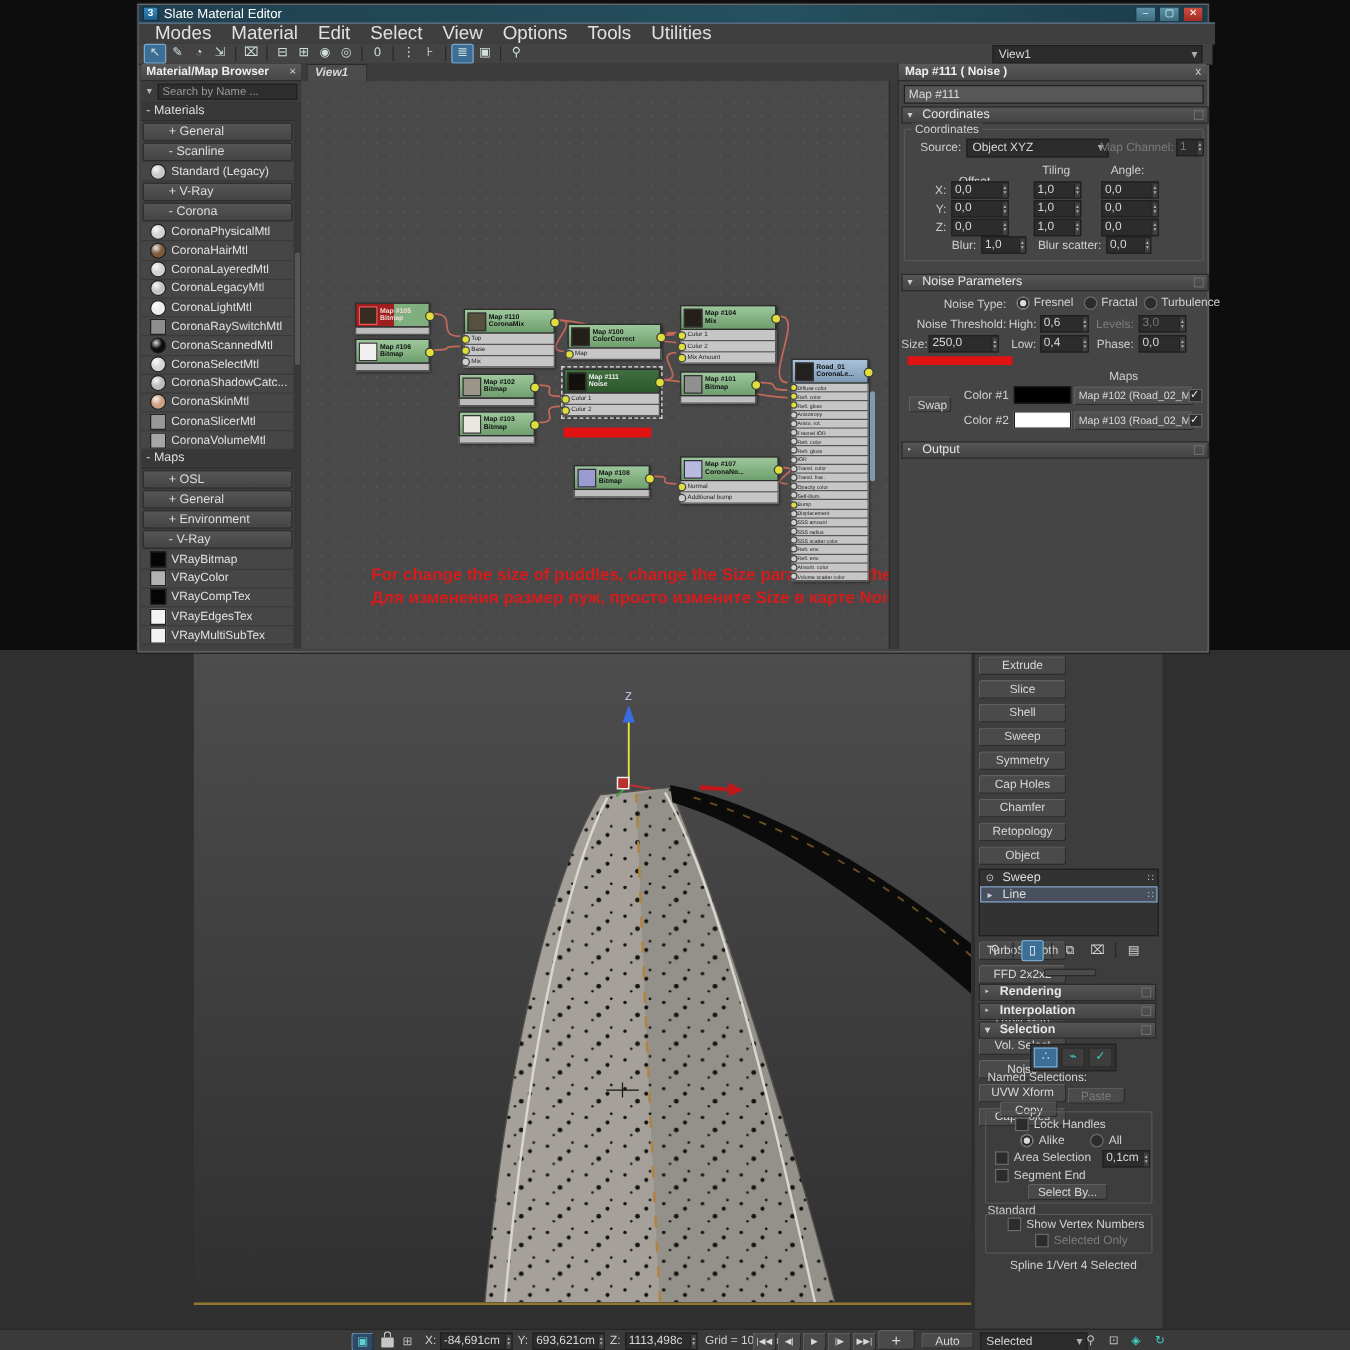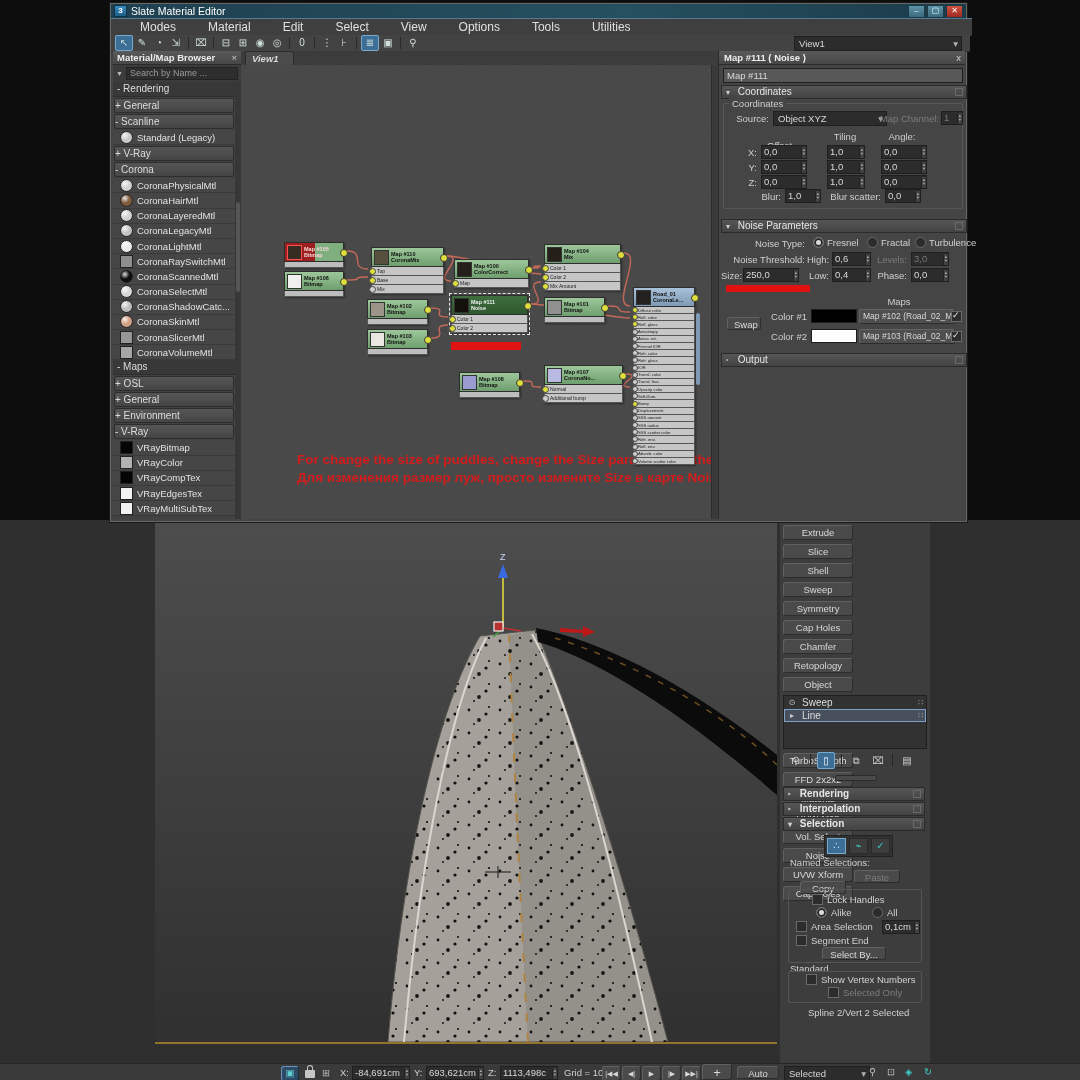--- a/index.html
+++ b/index.html
@@ -68,42 +68,42 @@
   .titlebar{position:absolute;left:0;top:0;width:100%;height:14px;
             background:linear-gradient(90deg,#1f4050,#25505f 60%,#1c3b49);display:flex;align-items:center;color:#fff;}
   .appicon{width:11px;height:10px;margin:0 4px 0 3px;background:linear-gradient(#3a8ec0,#1f5e86);border:1px solid #0d3248;
            color:#fff;font-size:8px;line-height:10px;text-align:center;font-weight:bold;}
   .wbtns{margin-left:auto;display:flex;gap:2px;padding-right:3px;}
   .wbtn{width:15px;height:11px;line-height:10px;text-align:center;font-size:8px;color:#dff;
         background:linear-gradient(#5e93a8,#3c6preparing78);background:linear-gradient(#5e93a8,#3c6a7d);border:1px solid #1c3b49;}
   .wbtn.close{background:linear-gradient(#d05040,#a02a20);color:#fff;}
   .menubar{position:absolute;left:0;top:14px;width:100%;height:16px;background:#3f3f3f;border-top:1px solid #5a7a93;
            border-bottom:1px solid #2e2e2e;display:flex;align-items:center;padding-left:6px;gap:2px;}
-  .menu-item{padding:0 7px;line-height:14px;color:#e0e0e0;font-size:12px;margin-left:16px;}
+  .menu-item{padding:0 7px;line-height:14px;color:#e0e0e0;font-size:15px;}
   .toolbarrow{position:absolute;left:0;top:31px;width:100%;height:16px;background:#434343;border-bottom:1px solid #2b2b2b;
               display:flex;align-items:center;padding-left:4px;gap:1px;}
   .tb-icon{width:16px;height:14px;line-height:14px;text-align:center;color:#cfe0d8;font-size:10px;}
   .tb-active{background:#3c6e96;border:1px solid #77aacd;border-radius:2px;}
   .tb-sep{width:1px;height:12px;background:#2a2a2a;margin:0 3px;}
   .viewdrop{position:absolute;right:8px;top:1px;width:168px;height:13px;}
   .drop{background:#2c2c2c;border:1px solid #1f1f1f;color:#d8d8d8;height:13px;line-height:13px;padding:0 4px;
         position:relative;font-size:9.5px;}
   .drop::after{content:"▾";position:absolute;right:3px;top:0;color:#b0b0b0;}
   
   .browser{position:absolute;left:2px;top:47px;width:128px;height:468px;background:#424242;border-right:1px solid #2a2a2a;overflow:hidden;}
   .bhdr{height:13px;background:linear-gradient(#5a5a5a,#464646);border-bottom:1px solid #2b2b2b;font-weight:bold;
         font-size:9.5px;line-height:13px;padding-left:4px;color:#eee;display:flex;}
   .bhdr .x{margin-left:auto;padding-right:4px;font-weight:normal;color:#ccc;}
   .bsearch{height:15px;display:flex;align-items:center;gap:3px;padding:1px 3px;background:#3c3c3c;border-bottom:1px solid #2b2b2b;}
   .bsearch .tri{color:#bbb;font-size:7px;}
   .bsearch .sf{flex:1;background:#2e2e2e;border:1px solid #222;color:#9a9a9a;height:11px;line-height:11px;padding:0 3px;font-size:9px;}
   .b-list{position:absolute;left:0;top:31px;right:6px;bottom:0;}
   .b-header{height:14px;line-height:14px;background:#383838;border-bottom:1px solid #2d2d2d;color:#ddd;padding-left:4px;font-size:10px;}
   .b-bar{height:13px;line-height:13px;margin:1px 1px;background:linear-gradient(#555,#454545);border:1px solid #2d2d2d;
-         border-radius:2px;color:#ddd;padding-left:0;font-size:10px;}
+         border-radius:2px;color:#ddd;padding-left:20px;font-size:10px;}
   .b-item{height:14.2px;display:flex;align-items:center;gap:4px;padding-left:7px;background:#464646;border-bottom:1px solid #3a3a3a;}
   .b-item-label{font-size:9.5px;color:#e2e2e2;white-space:nowrap;overflow:hidden;}
   .b-swatch{width:11px;height:11px;border:1px solid #222;flex:none;}
   .b-swatch.sphere{border-radius:50%;background-image:radial-gradient(circle at 35% 30%,rgba(255,255,255,.85),rgba(255,255,255,0) 45%);}
   .bscroll{position:absolute;right:0;top:31px;width:6px;bottom:0;background:#373737;}
   .bscroll .thumb{position:absolute;left:1px;width:4px;height:90px;top:120px;background:#565656;border-radius:2px;}
   
   .nodeview{position:absolute;left:130px;top:47px;width:477px;height:468px;background:#3c3c3c;}
   .ntabs{height:14px;background:#3c3c3c;display:flex;align-items:flex-end;padding-left:4px;}
   .ntab{height:13px;line-height:13px;padding:0 14px 0 6px;background:#4c4c4c;border:1px solid #2b2b2b;border-bottom:none;
@@ -313,21 +313,21 @@
       <div class="cprow" style="left:26px;top:451px">
         <span class="cb"></span>
         <span>Show Vertex Numbers</span>
       </div>
       <div class="cprow dis" style="left:48px;top:464px">
         <span class="cb"></span>
         <span>Selected Only</span>
       </div>
 
       <div class="cprow" style="left:28px;top:484px">
-        <span>Spline 2/Vert 2 Selected</span>
+        <span>Spline 1/Vert 4 Selected</span>
       </div>
     </div>
 
 
     <div class="statusbar">
       <div class="panel-btn" style="left:281px;top:2px;width:16px;height:13px;background:#2e4a66;border-color:#6a94ba #1c2f42 #1c2f42 #6a94ba;color:#5fd0d0">▣</div>
       <div class="lockicon" style="left:305px;top:6px"></div>
       <div class="slabel" style="left:322px;top:3px;color:#bbb">⊞</div>
       <div class="slabel" style="left:340px;top:3px">X:</div>
       <div class="spin" style="left:352px;top:2px;width:56px">
@@ -409,21 +409,21 @@
     <div class="browser">
       <div class="bhdr">
         <span>Material/Map Browser</span>
         <span class="x">×</span>
       </div>
       <div class="bsearch">
         <span class="tri">▼</span>
         <span class="sf">Search by Name ...</span>
       </div>
       <div class="b-list">
-          <div class="b-header">- Rendering</div>
+          <div class="b-header">- Materials</div>
           <div class="b-bar">+ General</div>
           <div class="b-bar">- Scanline</div>
           <div class="b-item">
             <div class="b-swatch sphere" style="background-color: rgb(201, 201, 201);"></div>
             <div class="b-item-label">Standard (Legacy)</div>
           </div>
           <div class="b-bar">+ V-Ray</div>
           <div class="b-bar">- Corona</div>
           <div class="b-item">
             <div class="b-swatch sphere" style="background-color: rgb(210, 210, 210);"></div>

